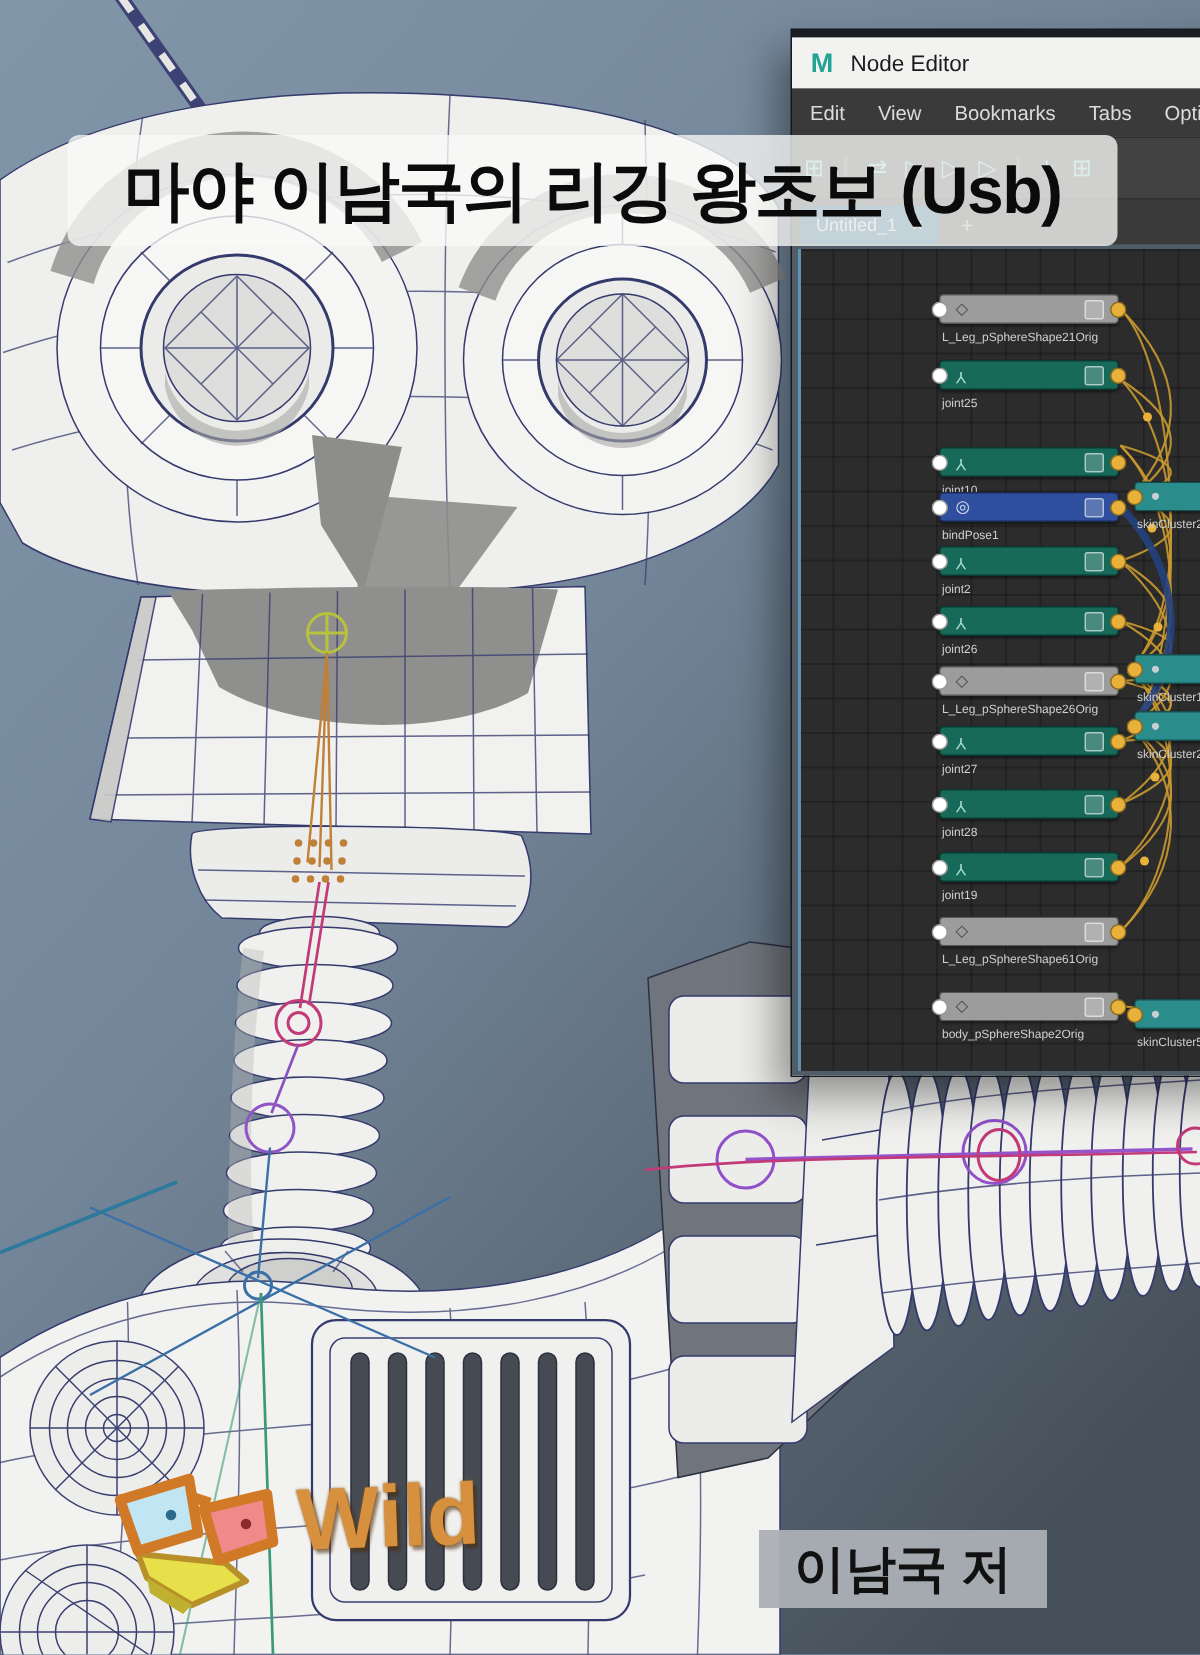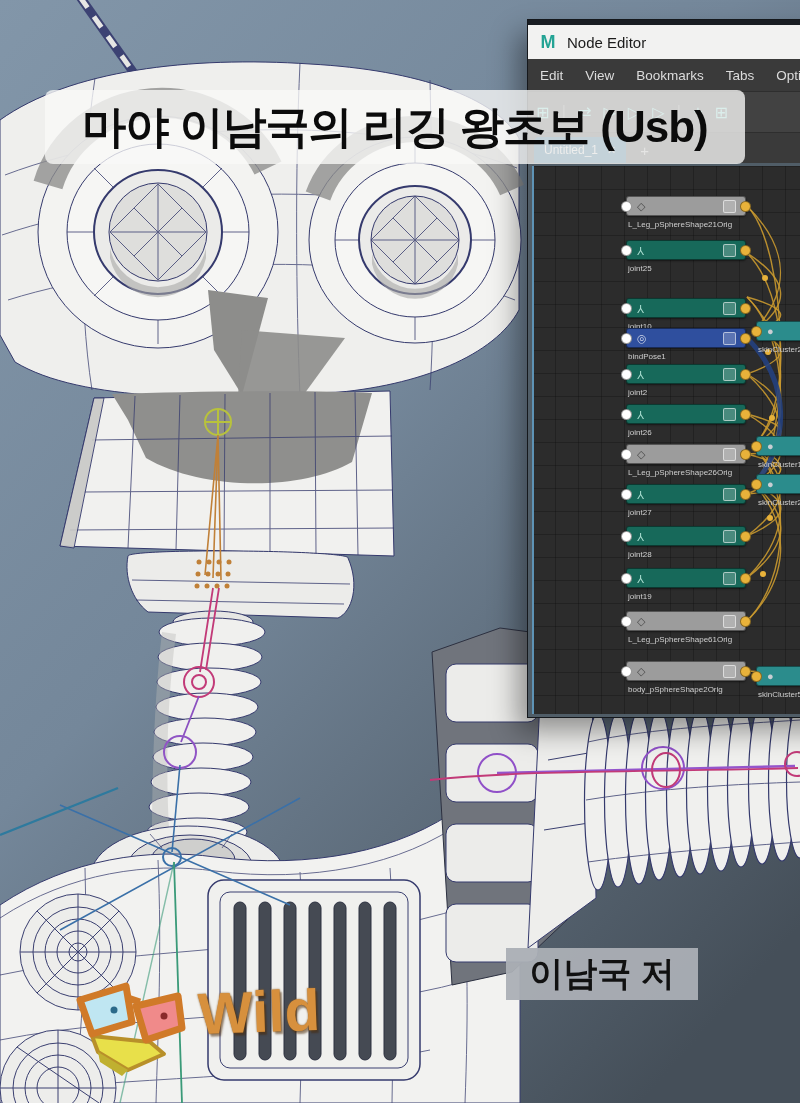--- a/index.html
+++ b/index.html
@@ -46,21 +46,21 @@
   .t-joint{background:#17695a;}      .t-joint .nicon{color:#a9ddd0;transform:rotate(180deg);}
   .t-mesh{background:#9c9c9c;}       .t-mesh .nicon{color:#4a4a4a;}
   .t-bindpose{background:#2f4f9e;}   .t-bindpose .nicon{color:#cfd6e8;}
   .t-skincluster{background:#2b8c8c;}.t-skincluster .nicon{color:#c9ced3;}
 
   
   .title-band{position:absolute;left:45px;top:90px;width:700px;height:74px;z-index:3;
               background:rgba(248,248,247,.78);border-radius:8px;display:flex;
               align-items:center;justify-content:center;}
   .title-band h1{margin:0;font-size:44px;font-weight:700;color:#0b0b0b;letter-spacing:-1px;white-space:nowrap;}
-  .author-badge{position:absolute;left:506px;top:948px;width:192px;height:52px;z-index:3;
+  .author-badge{position:absolute;left:506px;top:1020px;width:192px;height:52px;z-index:3;
                 background:rgba(171,175,181,.95);display:flex;align-items:center;justify-content:center;}
   .author-badge span{font-size:34px;font-weight:800;color:#111;white-space:nowrap;}
   .logo{position:absolute;left:72px;top:978px;z-index:3;display:flex;align-items:flex-start;}
   .logo-word1{font-size:58px;font-weight:800;color:#d7903d;transform:rotate(-2deg);
               margin-left:6px;text-shadow:2px 3px 2px rgba(70,35,0,.5),0 0 2px #8a5a20;}
   .logo-word2{font-size:42px;font-weight:800;color:#eaa93c;letter-spacing:3px;margin-top:26px;
               text-shadow:2px 3px 2px rgba(70,35,0,.5),0 0 2px #8a5a20;}
 </style>
 </head>
 <body>

